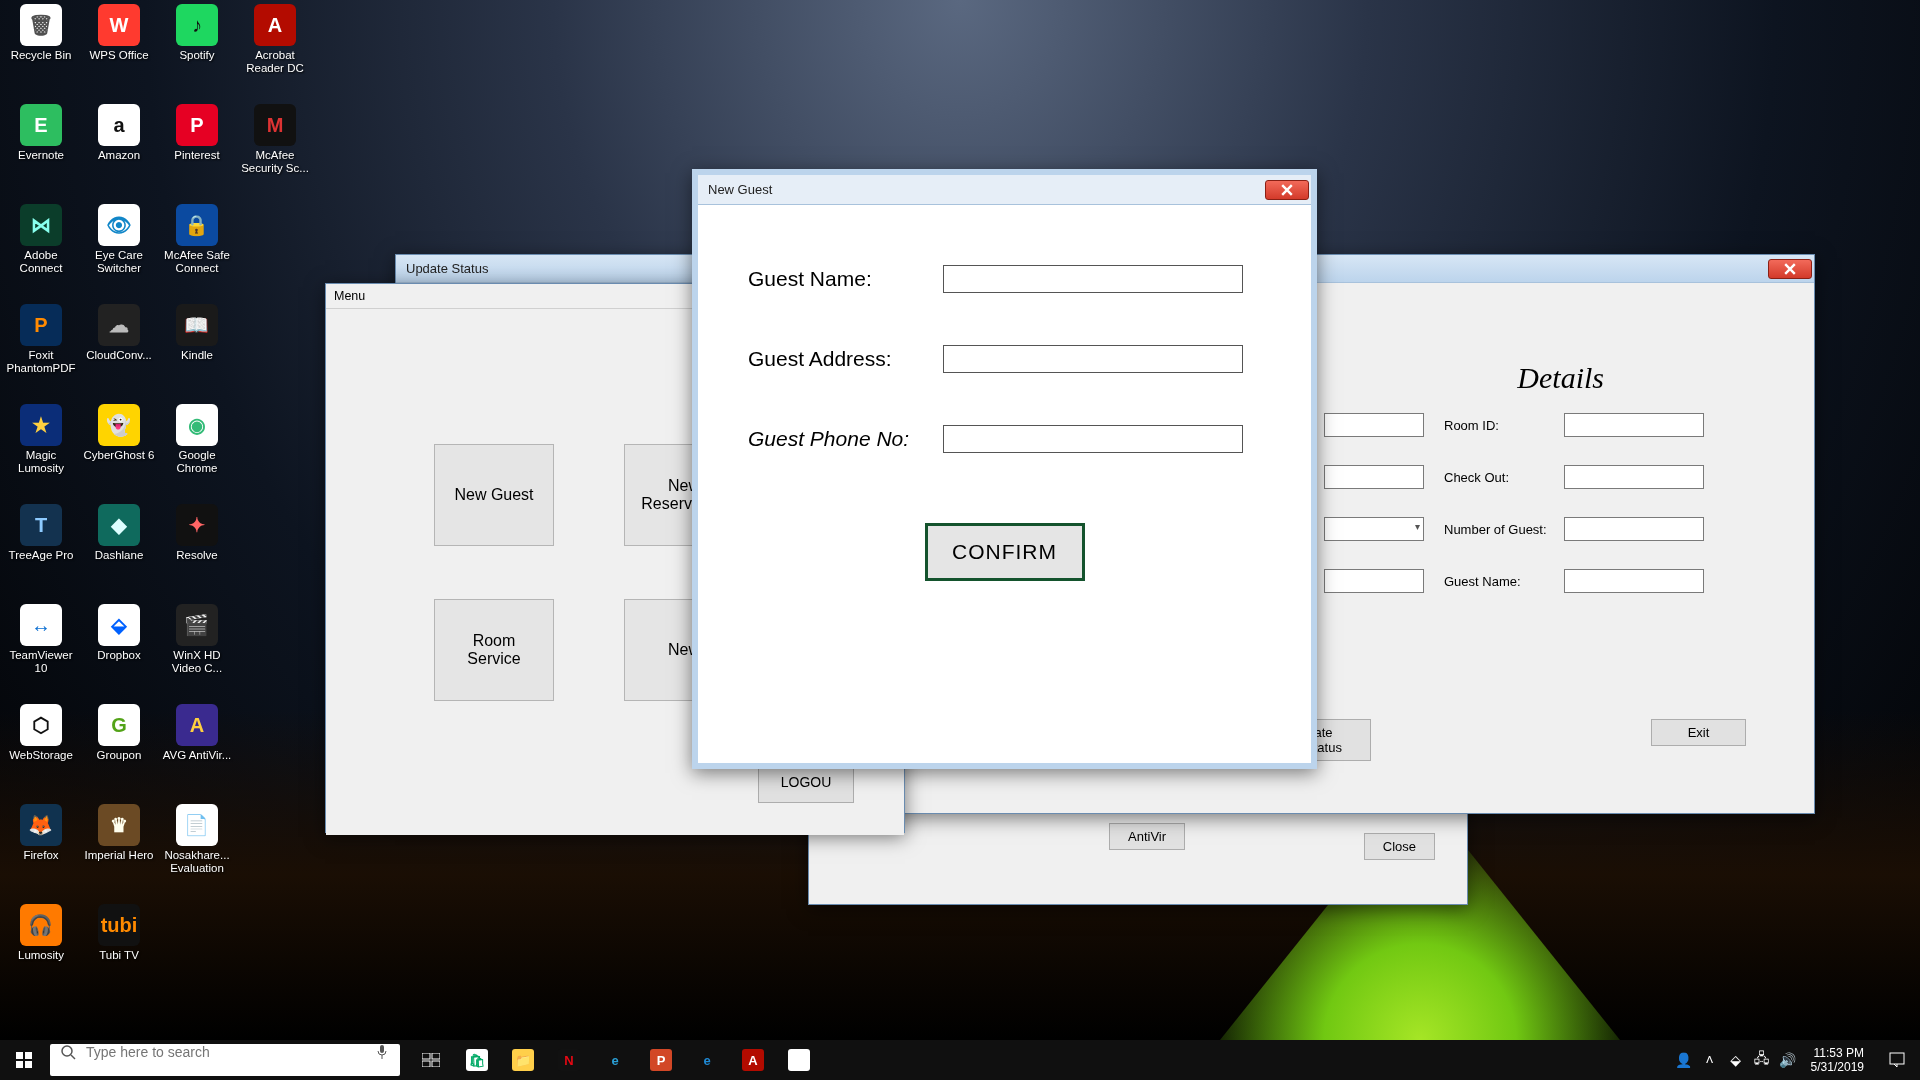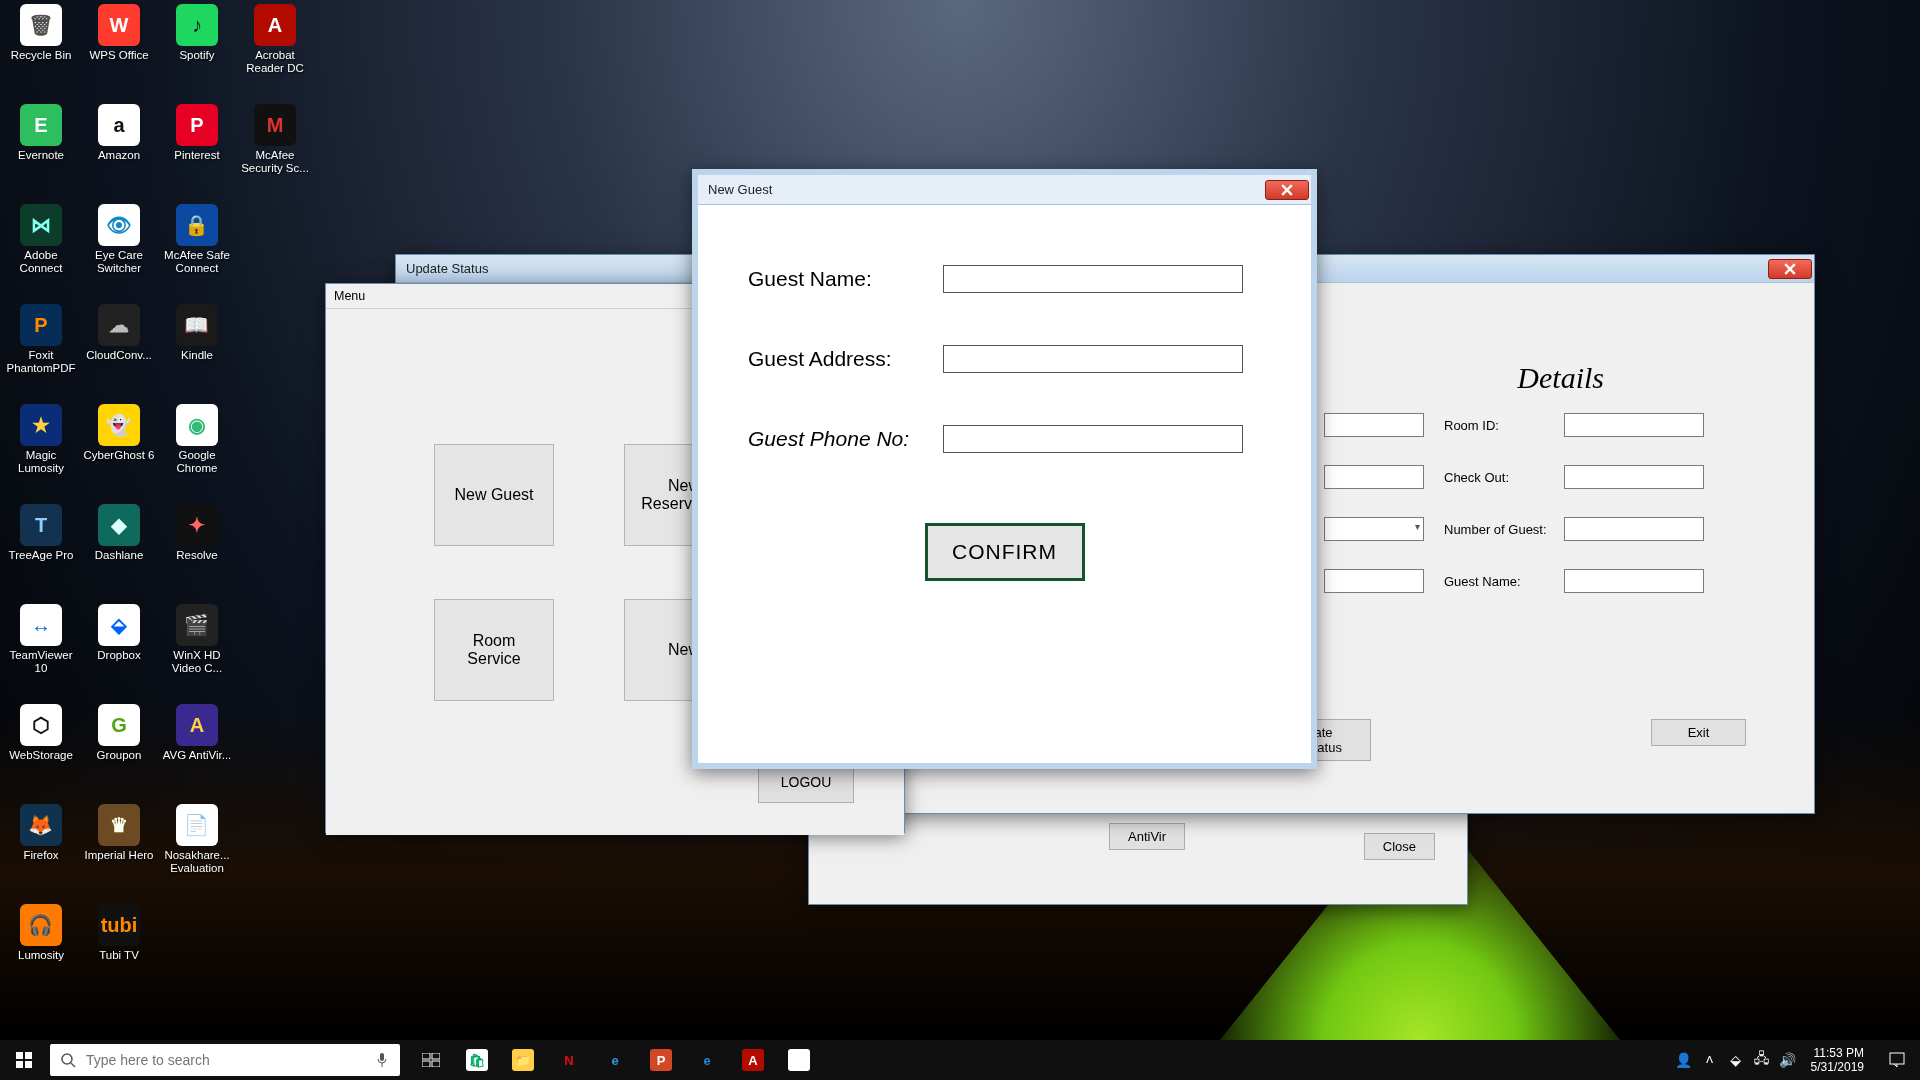--- a/index.html
+++ b/index.html
@@ -92,21 +92,21 @@
 .taskbar {
   position: absolute; left: 0; right: 0; bottom: 0; height: 40px;
   background: #101010; display: flex; align-items: center; color: #fff;
 }
 .start-btn {
   width: 48px; height: 40px; display: flex; align-items: center; justify-content: center;
   cursor: pointer;
 }
 .search-box {
   width: 350px; height: 32px; background: #fff; border-radius: 2px;
-  display: flex; align-items: center; padding: 0 10px; margin-left: 2px;
+  display: flex; align-items: flex-start; padding: 0 10px; margin-left: 2px;
 }
 .search-box svg { width: 16px; height: 16px; }
 .search-box input {
   border: none; outline: none; flex: 1; margin-left: 10px; font-size: 14px;
   color: #666; background: transparent;
 }
 .mic { width: 14px; height: 14px; }
 .task-icons { display: flex; align-items: center; height: 100%; margin-left: 8px; }
 .task-icon {
   width: 46px; height: 40px; display: flex; align-items: center; justify-content: center;

